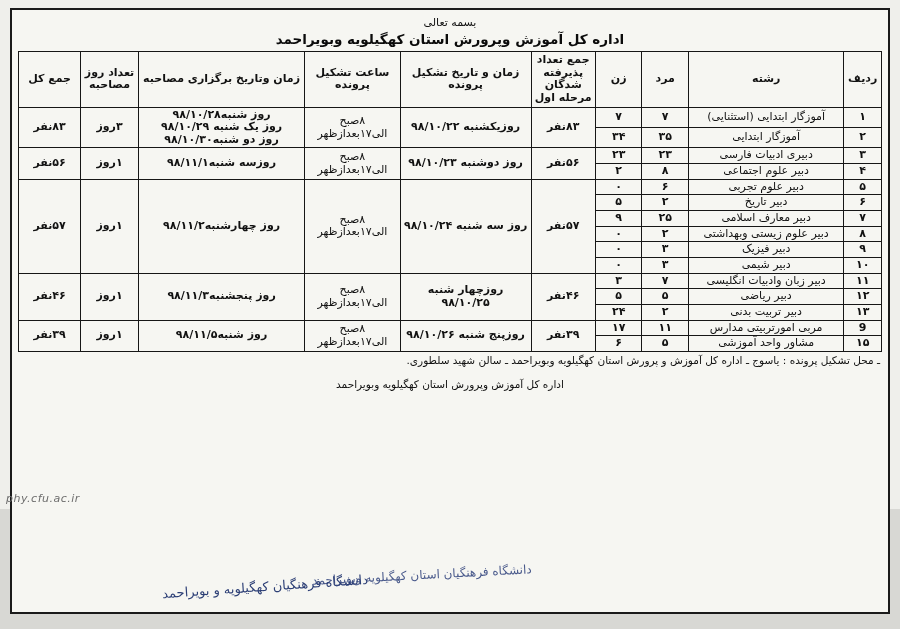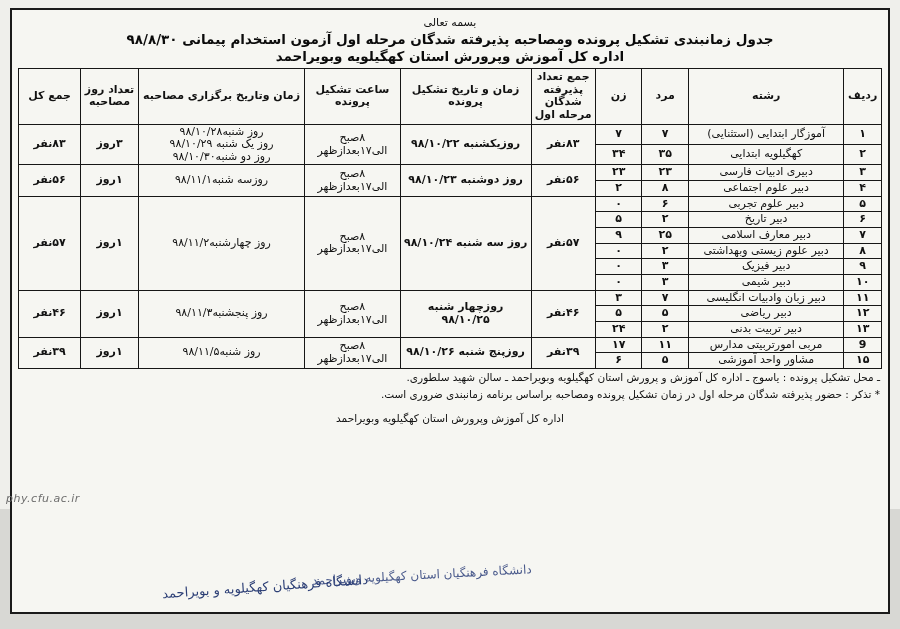--- a/index.html
+++ b/index.html
@@ -66,21 +66,21 @@
     height:36px;
     padding:2px 1px;
     margin-top:24px;
   }
   td.rowno{font-size:11.5px;font-weight:bold;}
   td.field{font-size:11.5px;font-weight:normal;text-align:center;}
   td.num{font-size:11.5px;font-weight:bold;}
   td.big{font-size:12px;font-weight:bold;}
   td.date-cell{font-size:12px;font-weight:bold;}
   td.hour-cell{font-size:11.5px;font-weight:normal;}
-  td.interview-cell{font-size:11.5px;font-weight:normal;line-height:1.5;}
+  td.interview-cell{font-size:11.5px;font-weight:bold;line-height:1.5;}
   .notes{
     margin-top:0;
     font-size:10.5px;
     color:#111;
     line-height:1.55;
     padding-right:2px;
   }
   .notes div{margin:0 0 1px 0;}
   .footer-line{
     text-align:center;
@@ -116,21 +116,20 @@
     font-style:italic;
   }
 </style>
 </head>
 <body>
 
 <div class="page">
   <div class="sheet">
 
     <div class="basmala">بسمه تعالی</div>
-    <div class="title1">جدول زمانبندی تشکیل پرونده ومصاحبه پذیرفته شدگان مرحله اول آزمون استخدام پیمانی ۹۸/۸/۳۰</div>
     <div class="title2">اداره کل آموزش وپرورش استان کهگیلویه وبویراحمد</div>
 
     <table class="main">
       <colgroup>
         <col style="width:34px">
         <col style="width:140px">
         <col style="width:42px">
         <col style="width:42px">
         <col style="width:58px">
         <col style="width:118px">
@@ -165,21 +164,21 @@
             <td class="interview-cell" rowspan="2">
               <div>روز شنبه۹۸/۱۰/۲۸</div>
               <div>روز یک شنبه ۹۸/۱۰/۲۹</div>
               <div>روز دو شنبه۹۸/۱۰/۳۰</div>
             </td>
             <td class="big" rowspan="2">۳روز</td>
             <td class="big" rowspan="2">۸۳نفر</td>
           </tr>
           <tr>
             <td class="rowno">۲</td>
-            <td class="field">کهگیلویه ابتدایی</td>
+            <td class="field">آموزگار ابتدایی</td>
             <td class="num">۳۵</td>
             <td class="num">۳۴</td>
           </tr>
           <tr>
             <td class="rowno">۳</td>
             <td class="field">دبیری ادبیات فارسی</td>
             <td class="num">۲۳</td>
             <td class="num">۲۳</td>
             <td class="big" rowspan="2">۵۶نفر</td>
             <td class="date-cell" rowspan="2">روز دوشنبه ۹۸/۱۰/۲۳</td>
@@ -284,21 +283,20 @@
             <td class="rowno">۱۵</td>
             <td class="field">مشاور واحد آموزشی</td>
             <td class="num">۵</td>
             <td class="num">۶</td>
           </tr>
         </tbody>
     </table>
 
     <div class="notes">
       <div>ـ محل تشکیل پرونده : یاسوج ـ اداره کل آموزش و پرورش استان کهگیلویه وبویراحمد ـ سالن شهید سلطوری.</div>
-      <div>* تذکر : حضور پذیرفته شدگان مرحله اول در زمان تشکیل پرونده ومصاحبه براساس برنامه زمانبندی ضروری است.</div>
     </div>
 
     <div class="footer-line">اداره کل آموزش وپرورش استان کهگیلویه وبویراحمد</div>
 
     <div class="sign-text">دانشگاه فرهنگیان کهگیلویه و بویراحمد</div>
     <div class="stamp">دانشگاه فرهنگیان استان کهگیلویه وبویراحمد</div>
   </div>
 
   <div class="watermark">phy.cfu.ac.ir</div>
 </div>

